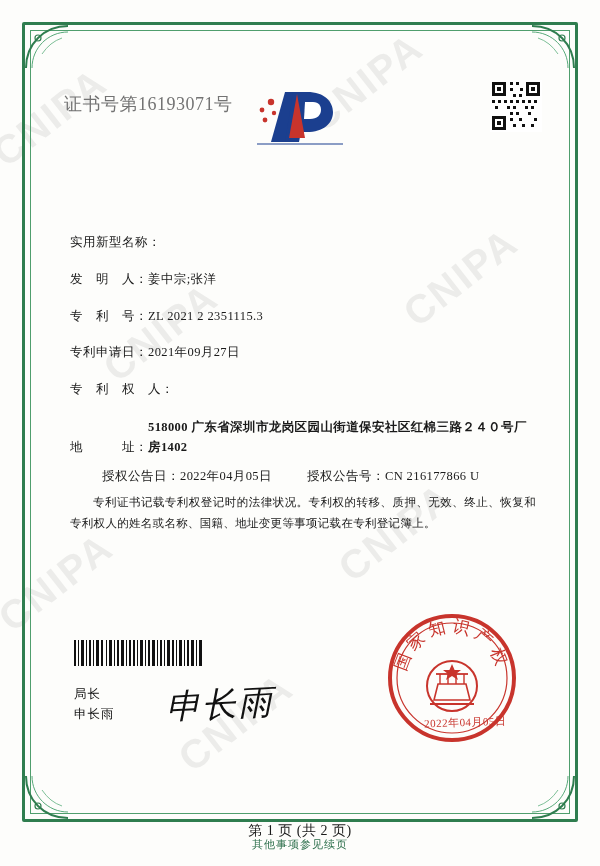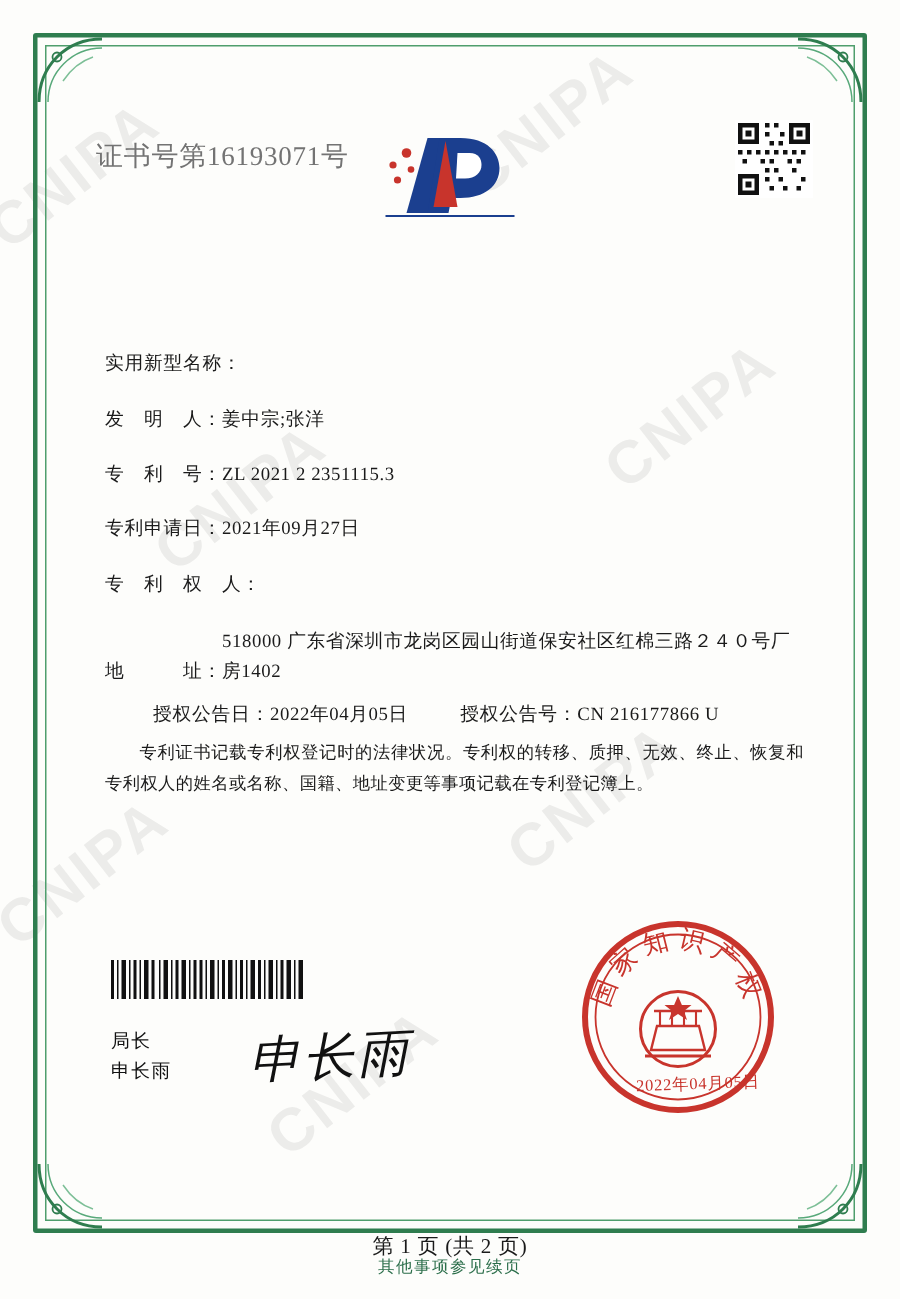--- a/index.html
+++ b/index.html
@@ -134,21 +134,21 @@
   .field-label {
     flex: 0 0 auto;
     white-space: pre;
     letter-spacing: 0.5px;
   }
   .field-value {
     flex: 1 1 auto;
     letter-spacing: 0.4px;
   }
   .field-row.tight { margin-bottom: 10px; }
-  .field-value.multi { line-height: 1.6; }
+  .field-value.multi { line-height: 1.6; font-weight: bold; }
   .dual {
     display: flex;
     margin-bottom: 16px;
     margin-left: 32px;
   }
   .dual .half {
     display: flex;
   }
   .dual .half.first { flex: 0 0 47%; }
 

